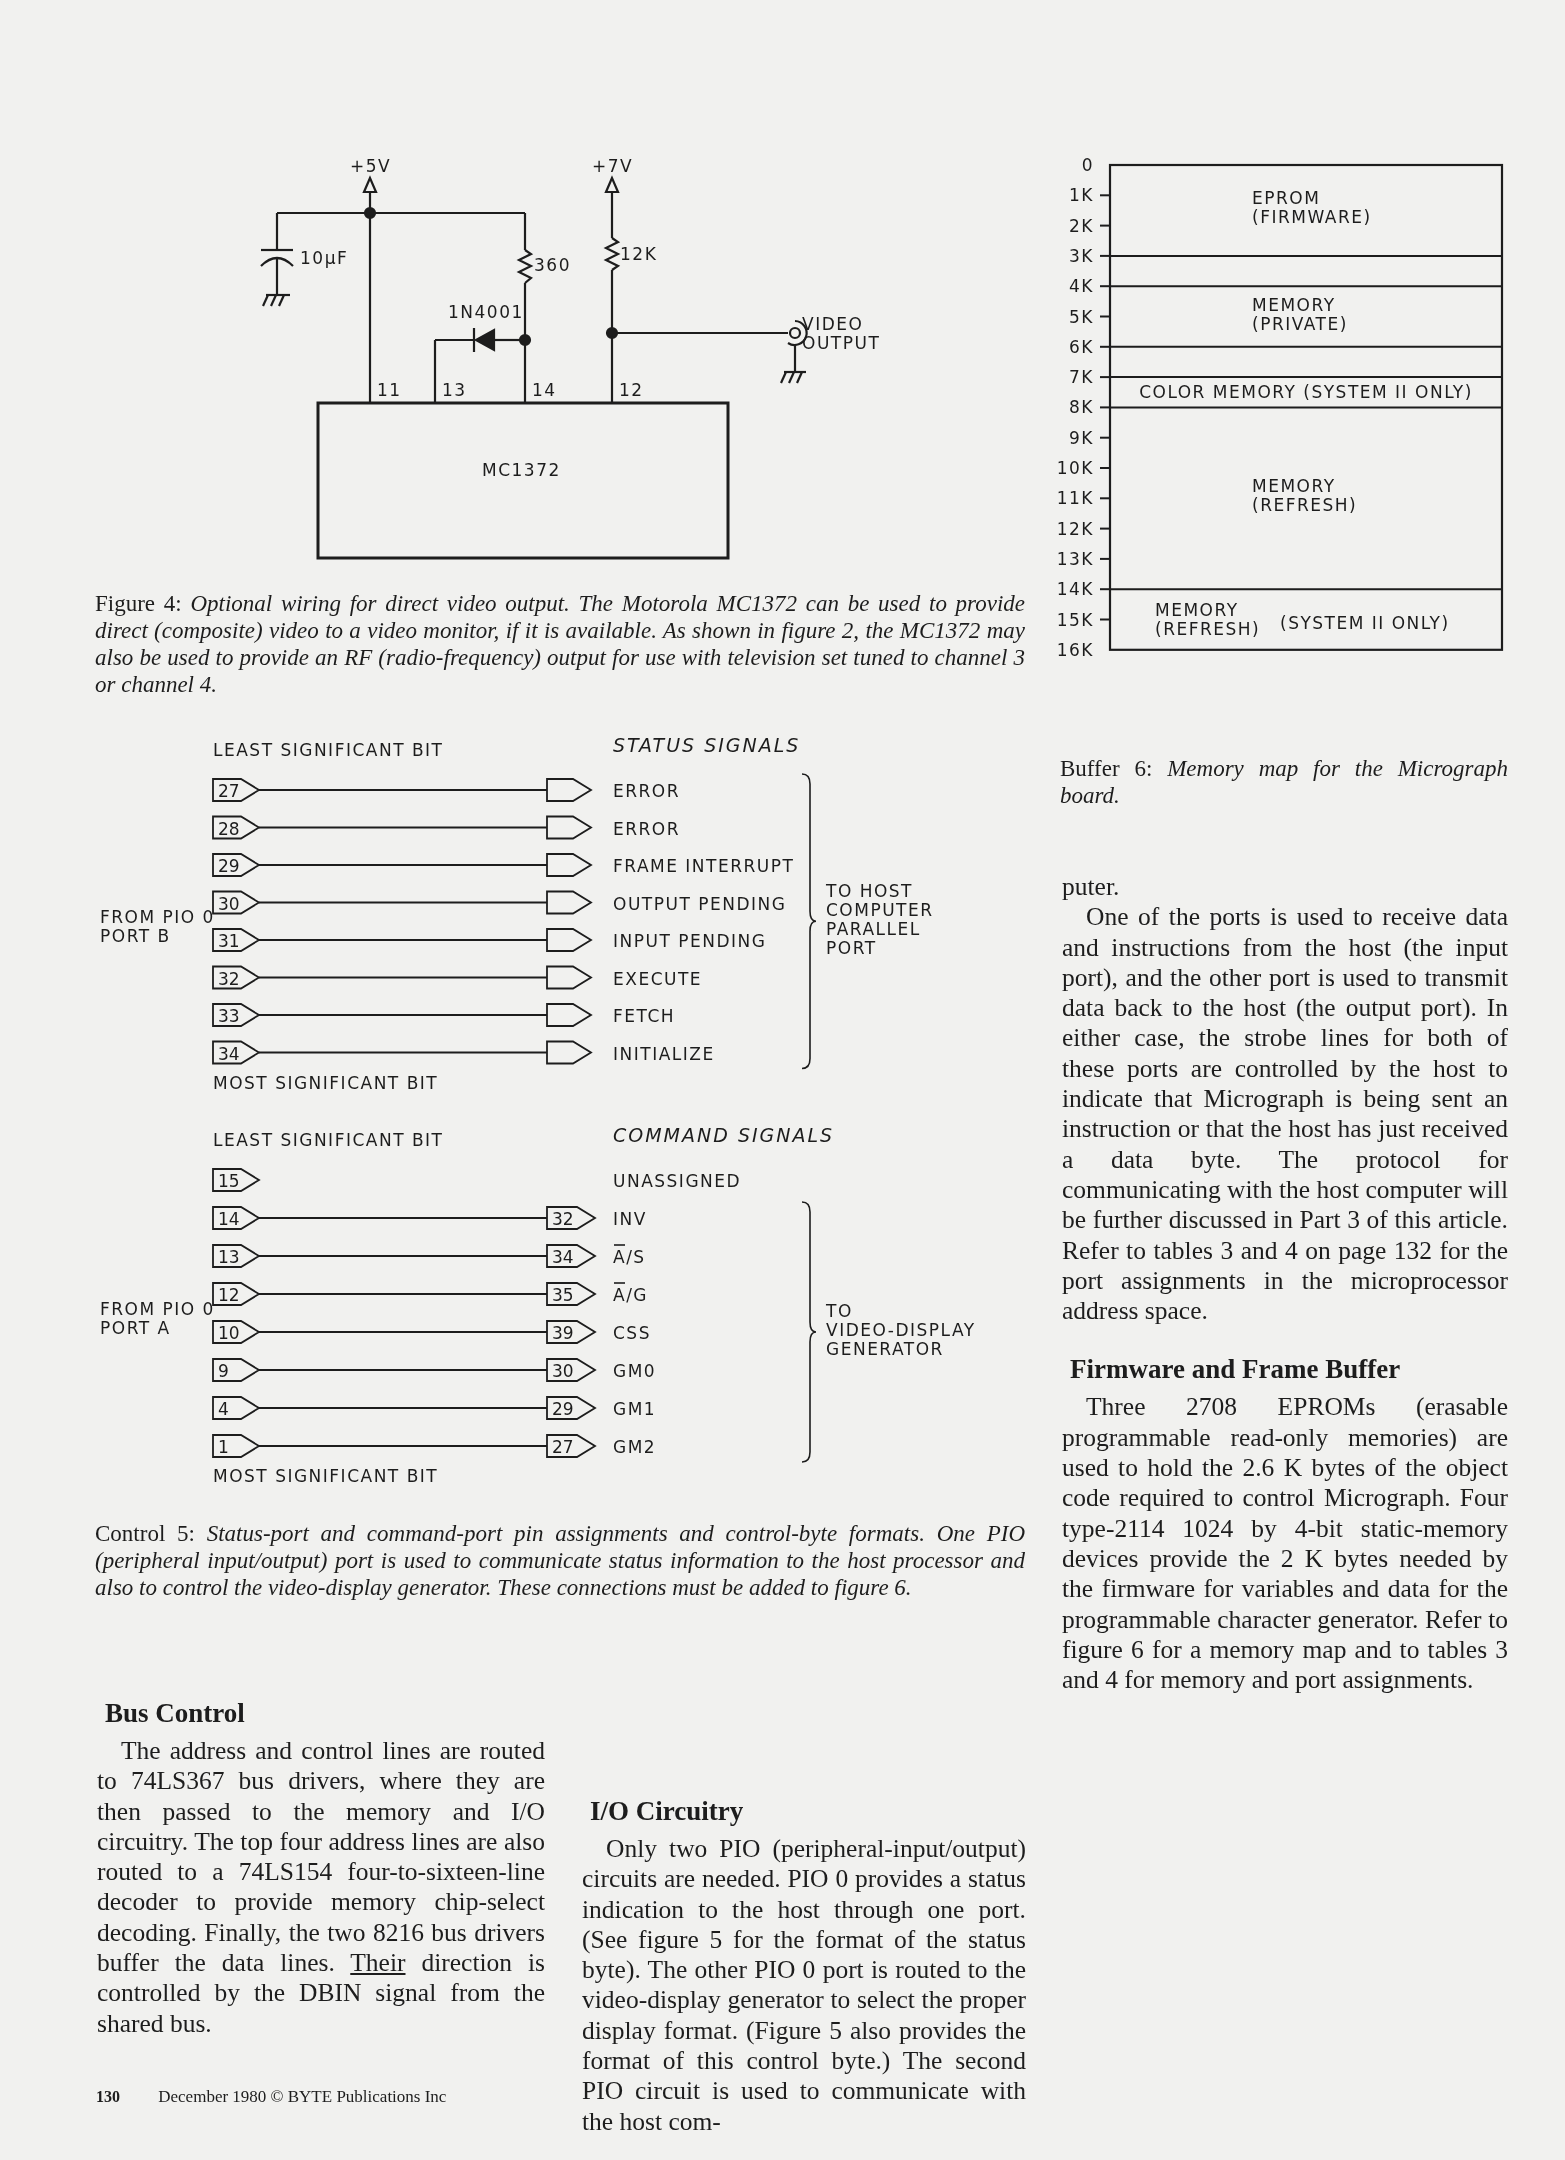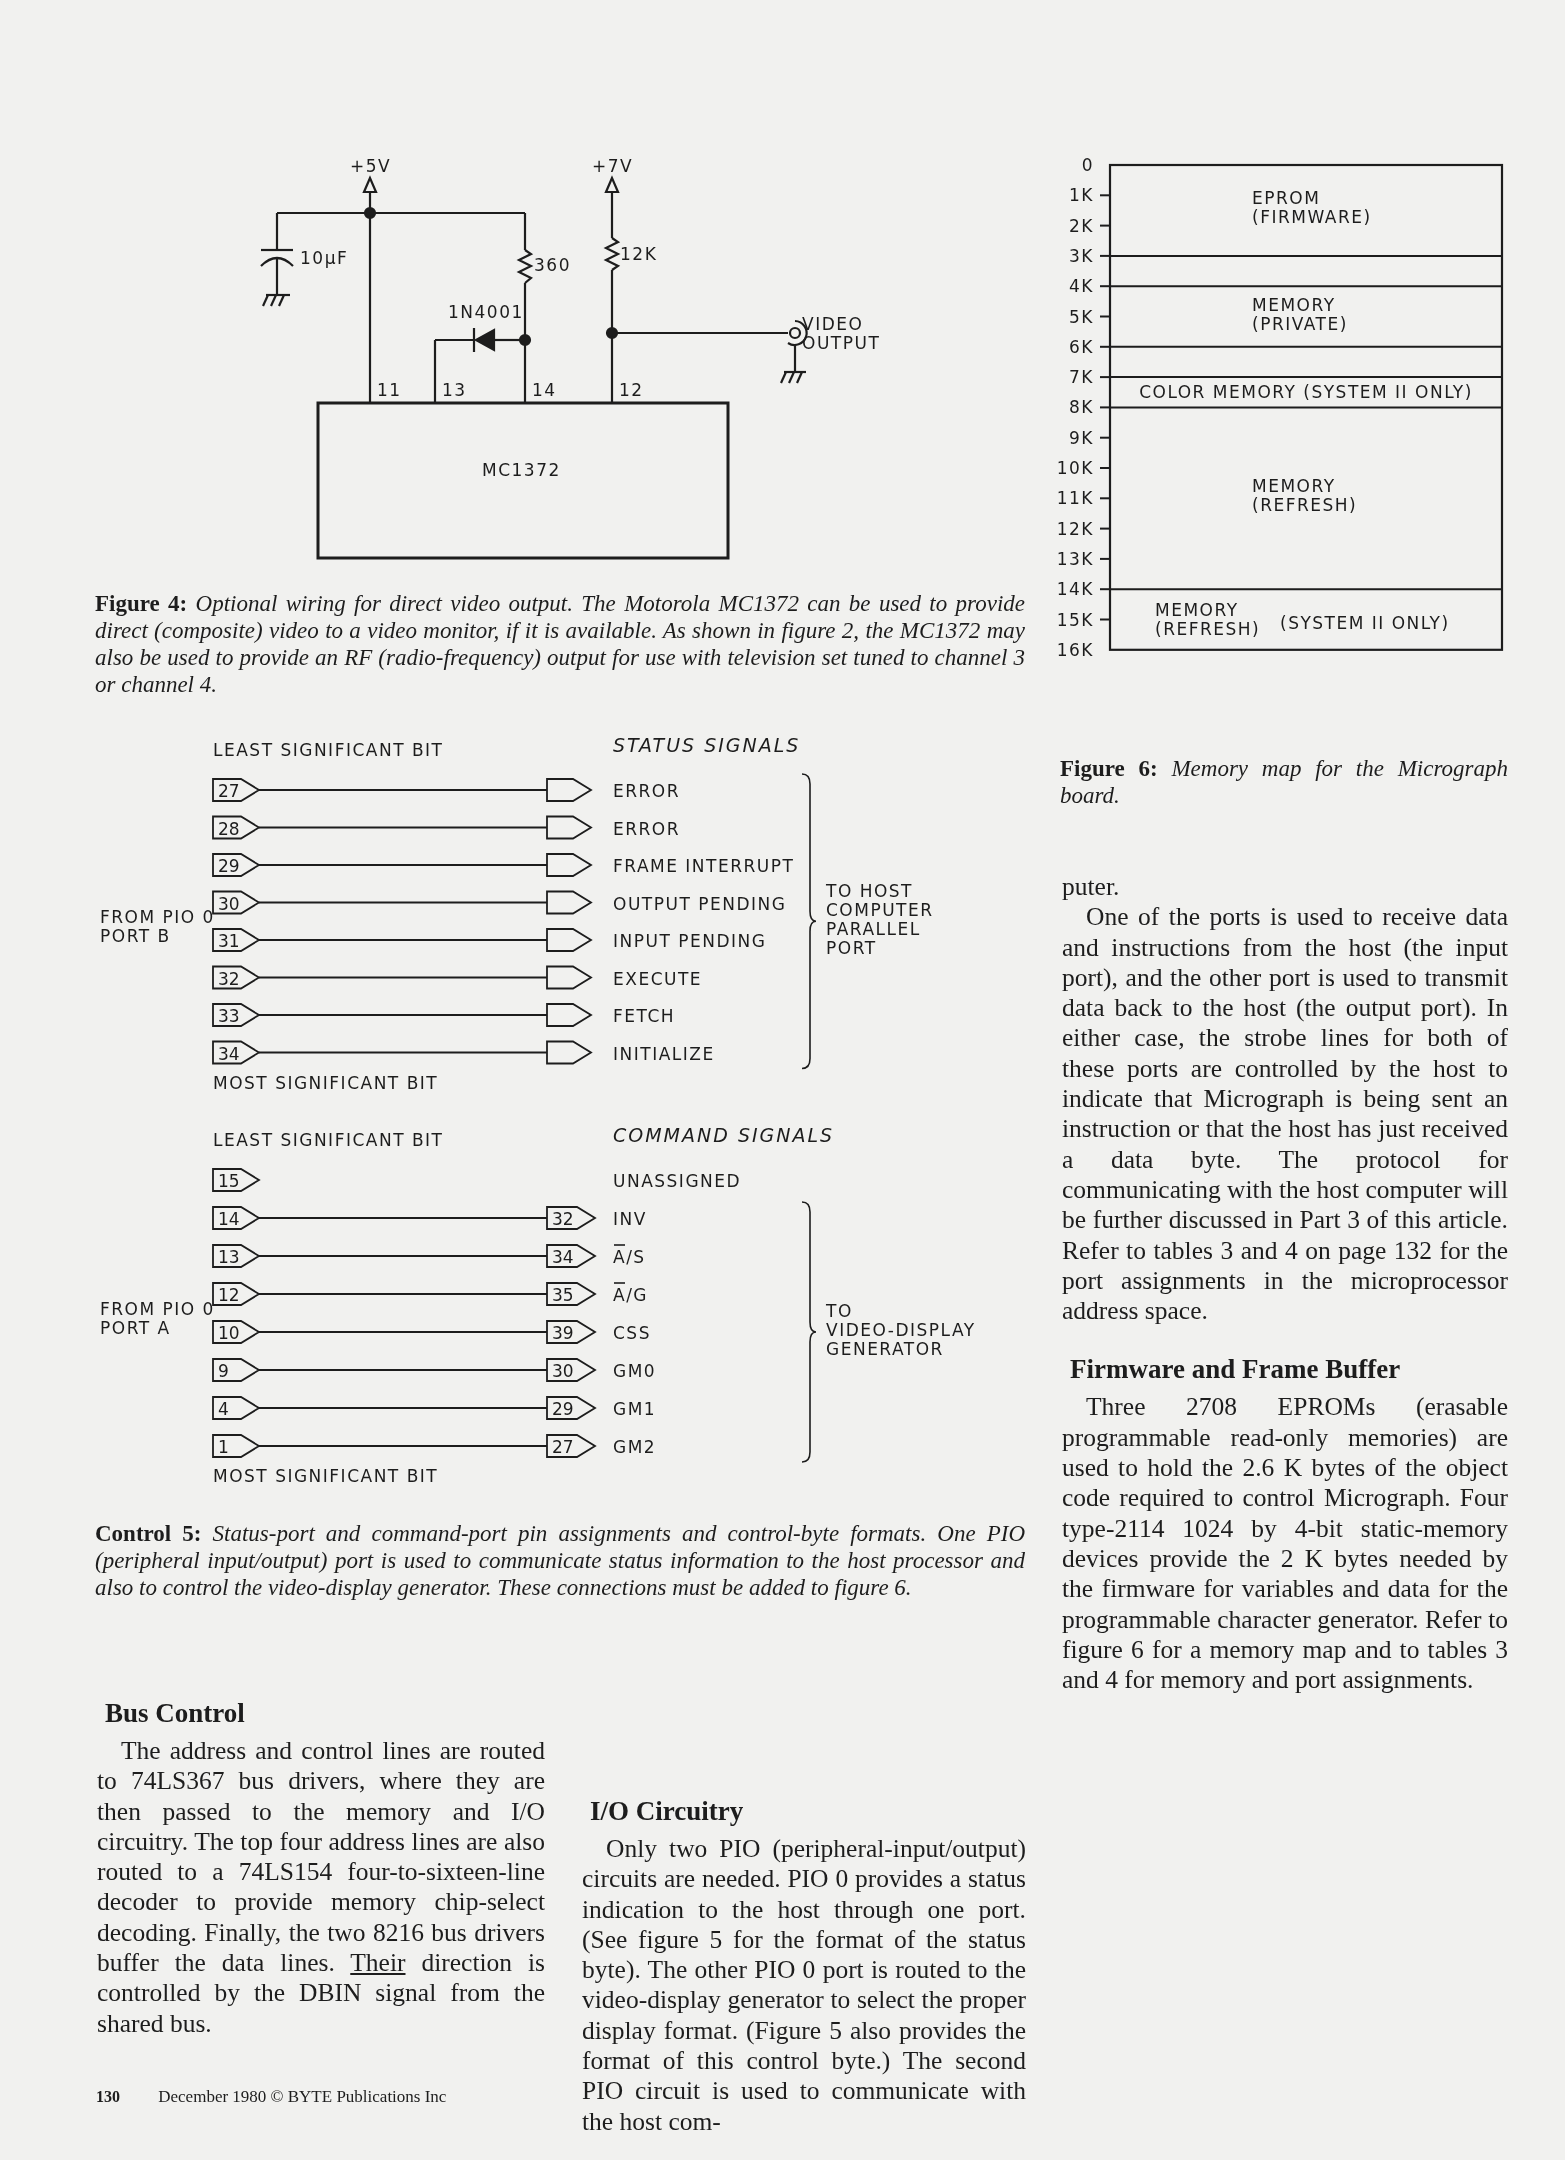--- a/index.html
+++ b/index.html
@@ -2,21 +2,21 @@
 <html><head>
 <meta charset="utf-8">
 <style>
   html, body { margin:0; padding:0; background:#f1f1ef; }
   body { width:1565px; height:2160px; position:relative; overflow:hidden; color:#1d1d1d; }
   .abs { position:absolute; }
   svg text { font-family:"DejaVu Sans", sans-serif; fill:#1d1d1d; }
   .sch { font-size:17px; letter-spacing:1.5px; }
   .sch-it { font-size:19px; letter-spacing:2px; font-style:italic; }
   .caption { font-family:"Liberation Serif", serif; font-size:23px; line-height:27px; }
-  .caption b { font-weight:bold; font-style:normal; }
+  .caption b { font-weight:normal; font-style:normal; }
   .caption i { font-style:italic; }
   .col { font-family:"Liberation Serif", serif; font-size:25.5px; line-height:30.3px; text-align:justify; }
   .col p { margin:0; text-indent:24px; }
   .col p.noind { text-indent:0; }
   .col h2 { font-family:"Liberation Serif", serif; font-weight:bold; font-size:27px; margin:8px; line-height:30px; }
   .footer { font-family:"Liberation Serif", serif; font-size:17px; }
   .footer .pg { font-weight:bold; font-size:16px; margin-right:34px; }
   .ul { text-decoration:underline; }
 </style>
 </head>
@@ -145,21 +145,21 @@
     </g>
     <line x1="70" y1="449.2" x2="462" y2="449.2" stroke="#1d1d1d" stroke-width="2"></line>
     <g>
       <text x="115" y="475.5" class="sch">MEMORY</text>
       <text x="115" y="494.5" class="sch">(REFRESH)</text>
       <text x="240" y="488.5" class="sch">(SYSTEM II ONLY)</text>
     </g>
   </svg>
 
 <div class="abs caption" style="left:1060px;top:755px;width:448px;text-align:justify;">
-  <b>Figure 6:</b>
+  <b>Buffer 6:</b>
   <i>Memory map for the Micrograph board.</i>
 </div>
 
 <svg class="abs" id="fig5" style="left:0;top:730px" width="1040" height="770" viewBox="0 0 1040 770">
     <text x="213" y="26" class="sch">LEAST SIGNIFICANT BIT</text>
     <text x="613" y="22" class="sch-it">STATUS SIGNALS</text>
     <g>
       <polygon points="213,49 241,49 259,60 241,71 213,71" fill="none" stroke="#1d1d1d" stroke-width="1.8"></polygon>
       <text x="218" y="67" class="sch" style="letter-spacing:0">27</text>
     </g>

